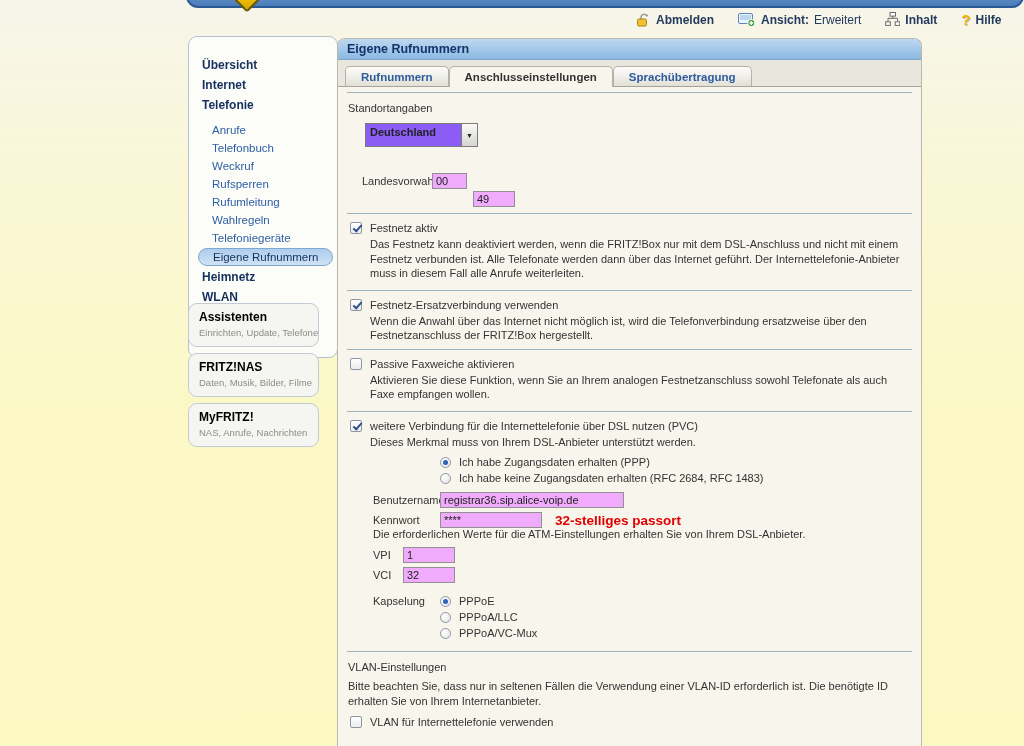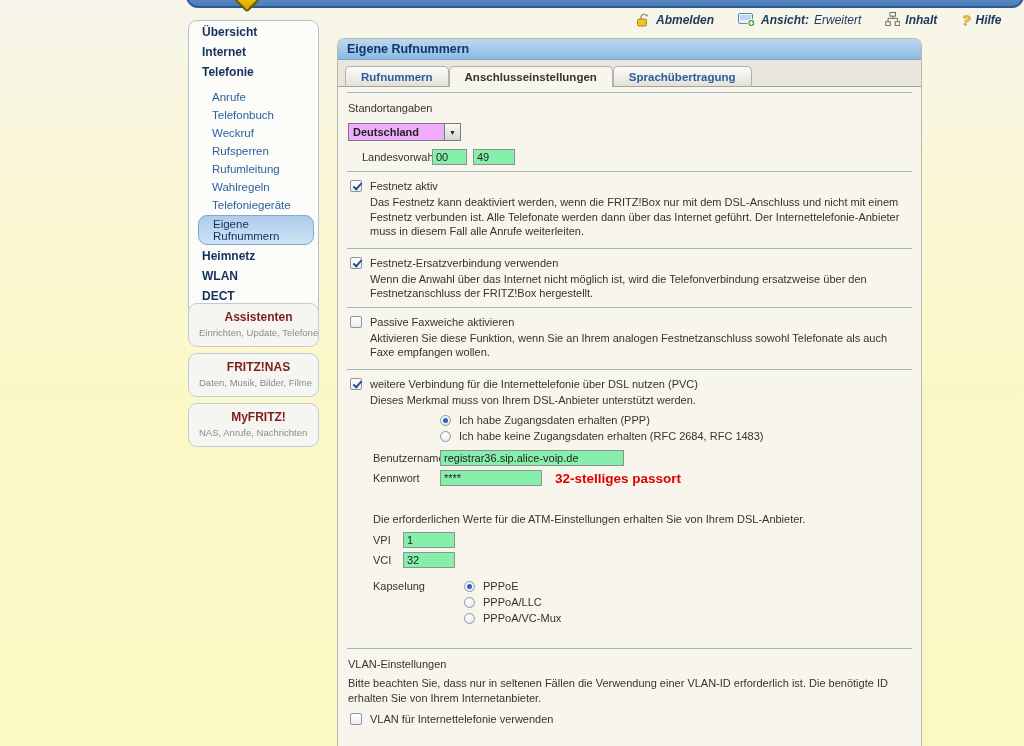--- a/index.html
+++ b/index.html
@@ -12,39 +12,39 @@
   .banner-bar { position:absolute; left:186px; top:-20px; width:838px; height:28px;
                 background:linear-gradient(#7fa9d6,#4a7cba); border:2px solid #2a5a94;
                 border-radius:12px; }
   .banner-diamond { position:absolute; left:231px; top:-26px; width:32px; height:32px;
                     transform:rotate(45deg); background:linear-gradient(135deg,#ffe95e 0%,#fccf06 55%,#d8a400 100%);
                     border:2px solid #6e5a00; border-radius:3px; }
 
   
   .topmenu { position:absolute; top:11px; left:636px; display:flex; align-items:center; gap:24px; }
   .topmenu-item { display:flex; align-items:center; gap:5px; font-size:12px; font-weight:bold;
-                  color:#223a5e; cursor:pointer; white-space:nowrap;font-style:italic; }
+                  color:#223a5e; cursor:pointer; white-space:nowrap; }
   .qmark { color:#f2b200; font-weight:900; font-size:15px; text-shadow:1px 1px 0 #b9b9ad; }
 
   
-  .nav-box { position:absolute; left:188px; top:20px; width:131px; padding:1px 0 10px;
+  .nav-box { position:absolute; left:188px; top:36px; width:150px; padding:18px 0 10px;
              background:#fcfcf9; border:1px solid #b5c2ce; border-radius:9px; }
   .nav-item { font-size:12px; cursor:pointer; }
   .nav-item.top { font-weight:bold; color:#16305e; padding:3px 10px 3px 13px; }
   .nav-item.sub { color:#2d5fa3; font-size:11.5px; padding:3px 10px 3px 23px; }
   .nav-item.sub.selected { background:linear-gradient(#aecdec,#cfe2f5);
              border:1px solid #7fa9d2; border-radius:9px; color:#16305e;
              margin:1px 4px 1px 9px; padding:2px 4px 2px 14px; }
   .nav-gap { height:6px; }
 
   
   .side-box { position:absolute; left:188px; width:131px; height:44px;
               background:#f5f5f1; border:1px solid #c2cbd5; border-radius:9px;
               padding:6px 0 0 10px; cursor:pointer; overflow:hidden; }
-  .side-box-title { font-size:12px; font-weight:bold; color:#7f1d1d;text-align:center; }
+  .side-box-title { font-size:12px; font-weight:bold; color:#000000; }
   .side-box-sub { font-size:9.5px; color:#8d8d85; margin-top:3px; white-space:nowrap; }
 
   
   .panel { position:absolute; left:337px; top:38px; width:585px; height:708px;
            background:#f7f5ec; border:1px solid #b9b8ad; border-bottom:none;
            border-radius:8px 8px 0 0; overflow:hidden; }
   .panel-header { height:21px; background:linear-gradient(#bdd8f1,#8db9e2);
            border-bottom:1px solid #7ea6c8; color:#14356b; font-weight:bold;
            font-size:12.5px; line-height:20px; padding-left:9px; }
   .tabstrip { background:#e9e7dd; padding:6px 0 0 7px; height:27px;
@@ -67,46 +67,46 @@
   .cb { width:12px; height:12px; border:1px solid #8a97a3; border-radius:2px;
         background:linear-gradient(#ffffff,#ececec); position:relative; margin-right:8px; flex:none; }
   .cb.checked::after { content:""; position:absolute; left:2px; top:2px; width:7px; height:3px;
         border-left:2px solid #2d4f8a; border-bottom:2px solid #2d4f8a; transform:rotate(-48deg); }
   .rb { width:11px; height:11px; border:1px solid #8a97a3; border-radius:50%;
         background:radial-gradient(circle at 35% 30%,#ffffff,#e4e4e4); position:relative; margin-right:8px; flex:none; }
   .rb.selected::after { content:""; position:absolute; left:2px; top:2px; width:5px; height:5px;
         border-radius:50%; background:#2d62b8; }
   .rb-row { display:flex; align-items:center; margin:4px 0; cursor:pointer; }
 
-  input.txt { height:16px; border:1px solid #919191; background:#86efac; font-size:11px;
+  input.txt { height:16px; border:1px solid #919191; background:#f0abfc; font-size:11px;
               font-family:inherit; padding:0 3px; color:#222; }
   input.txt:disabled, input.dim { border-color:#bcbcb2; color:#a5a59b; background:#fbfaf4; }
 
-  .selectbox { display:inline-flex; width:113px; height:18px; border:1px solid #7b7b7b;
-               background:#f0abfc; margin:3px 0 4px 0; cursor:pointer; }
+  .selectbox { display:inline-flex; width:113px; height:24px; border:1px solid #7b7b7b;
+               background:#8b5cf6; margin:3px 0 4px 17px; cursor:pointer; }
   .selectbox .sel-text { flex:1; font-size:11px; font-weight:bold; color:#222;
                padding:2px 0 0 4px; overflow:hidden; }
   .selectbox .sel-btn { width:16px; border-left:1px solid #7b7b7b;
                background:linear-gradient(#f9f9f8,#d6d5cf); display:flex;
                align-items:center; justify-content:center; font-size:7px; color:#222; }
 
   .row { display:flex; align-items:center; margin:4px 0 0 14px; }
   .row .lbl { width:70px; flex:none; }
   .in-s { width:35px; }
-  .in-m { width:42px; margin-left:6px; }
+  .in-m { width:42px; margin-left:6px;margin-top:36px; }
 
   .frow { display:flex; align-items:center; margin:4px 0 0 25px; }
   .frow .flbl { width:67px; flex:none; }
   .radios-ppp { margin:7px 0 2px 92px; }
   .red-note { color:#e00000; font-weight:bold; font-size:13.5px; margin-left:13px; }
-  .atm { margin:27px 0 7px 25px; }
+  .atm { margin:0 0 7px 25px; }
   .vrow { display:flex; align-items:center; margin:4px 0 0 25px; }
   .vrow .vlbl { width:30px; flex:none; }
   .in-v { width:52px; }
-  .krow { display:flex; margin:10px 0 14px 25px;gap:24px; }
+  .krow { display:flex; margin:10px 0 2px 25px; }
   .krow .flbl { width:67px; flex:none; padding-top:2px; }
   .kradios .rb-row { margin:2px 0 4px; }
 </style>
 </head>
 <body>
 
 <div id="screen">
 
   <div class="banner-bar"></div>
   <div class="banner-diamond"></div>

